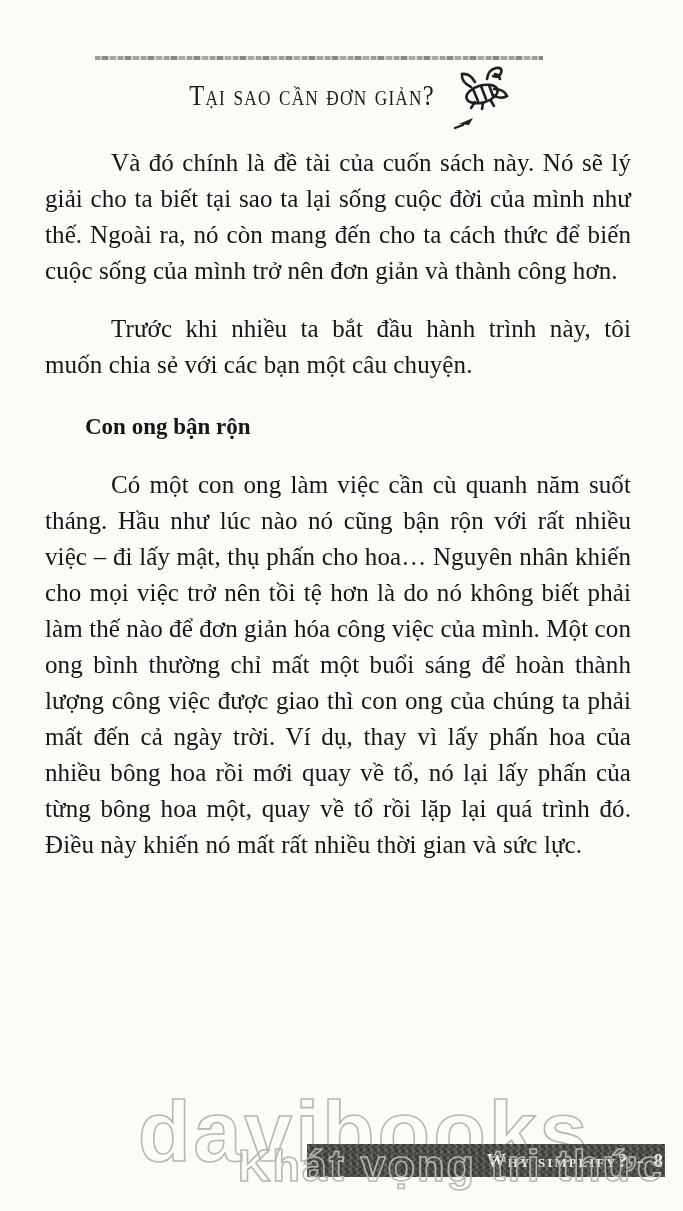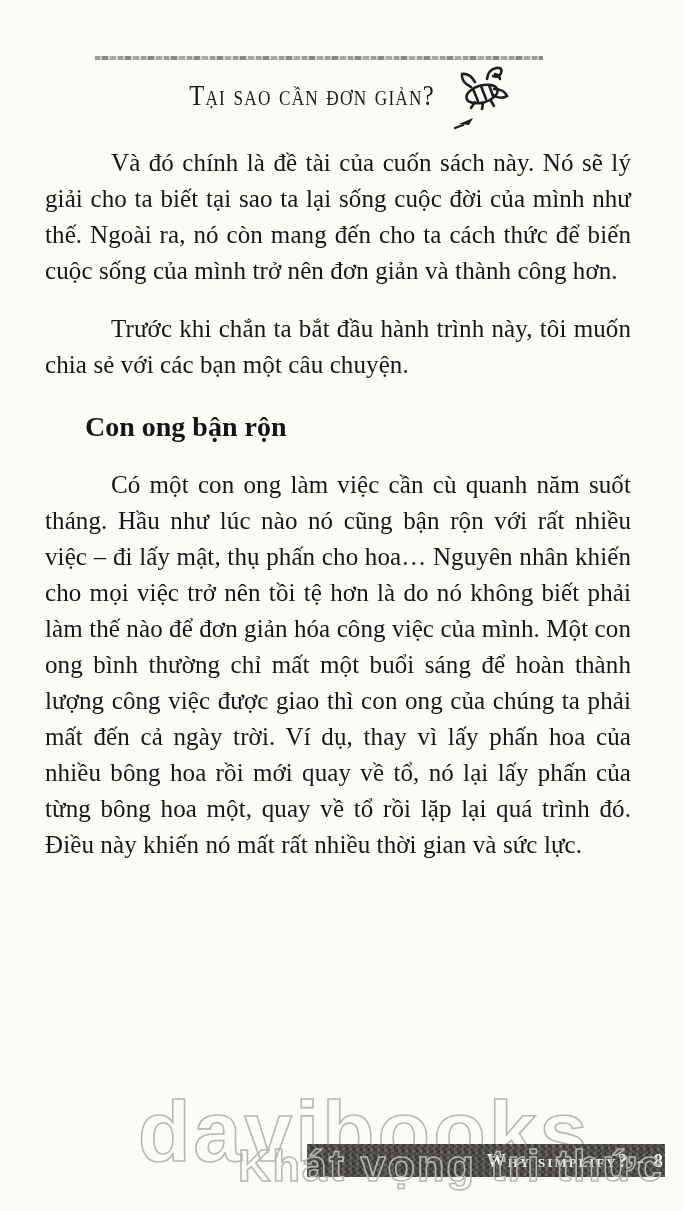--- a/index.html
+++ b/index.html
@@ -45,21 +45,21 @@
     margin: 22px 0 0 0;
     font-size: 25px;
     line-height: 36px;
     text-align: justify;
     text-indent: 66px;
     letter-spacing: 0.1px;
   }
   .body-text p.first { margin-top: 17px; }
   .section-heading {
     margin: 26px 0 0 40px;
-    font-size: 28px;
+    font-size: 23px;
     line-height: 36px;
     font-weight: bold;
   }
   
   .wm {
     position: absolute;
     font-family: "Liberation Sans", sans-serif;
     color: transparent;
     -webkit-text-stroke: 1.6px #b7b7b1;
     z-index: 1;
@@ -125,18 +125,18 @@
       </g>
 
       <path d="M8 62 l14 -6 -4 7 z" fill="#1f1f1f"></path>
       <path d="M4 66 l8 -3" stroke="#1f1f1f" stroke-width="2.4" fill="none" stroke-linecap="round"></path>
     </svg>
   </div>
   <div class="title-rule"></div>
 
   <div class="body-text">
     <p class="first">Và đó chính là đề tài của cuốn sách này. Nó sẽ lý giải cho ta biết tại sao ta lại sống cuộc đời của mình như thế. Ngoài ra, nó còn mang đến cho ta cách thức để biến cuộc sống của mình trở nên đơn giản và thành công hơn.</p>
-    <p>Trước khi chắn ta bắt đầu hành trình này, tôi muốn chia sẻ với các bạn một câu chuyện.</p>
+    <p>Trước khi nhiều ta bắt đầu hành trình này, tôi muốn chia sẻ với các bạn một câu chuyện.</p>
     <div class="section-heading">Con ong bận rộn</div>
     <p>Có một con ong làm việc cần cù quanh năm suốt tháng. Hầu như lúc nào nó cũng bận rộn với rất nhiều việc – đi lấy mật, thụ phấn cho hoa… Nguyên nhân khiến cho mọi việc trở nên tồi tệ hơn là do nó không biết phải làm thế nào để đơn giản hóa công việc của mình. Một con ong bình thường chỉ mất một buổi sáng để hoàn thành lượng công việc được giao thì con ong của chúng ta phải mất đến cả ngày trời. Ví dụ, thay vì lấy phấn hoa của nhiều bông hoa rồi mới quay về tổ, nó lại lấy phấn của từng bông hoa một, quay về tổ rồi lặp lại quá trình đó. Điều này khiến nó mất rất nhiều thời gian và sức lực.</p>
   </div>
 
 </div>
 
 </body></html>

